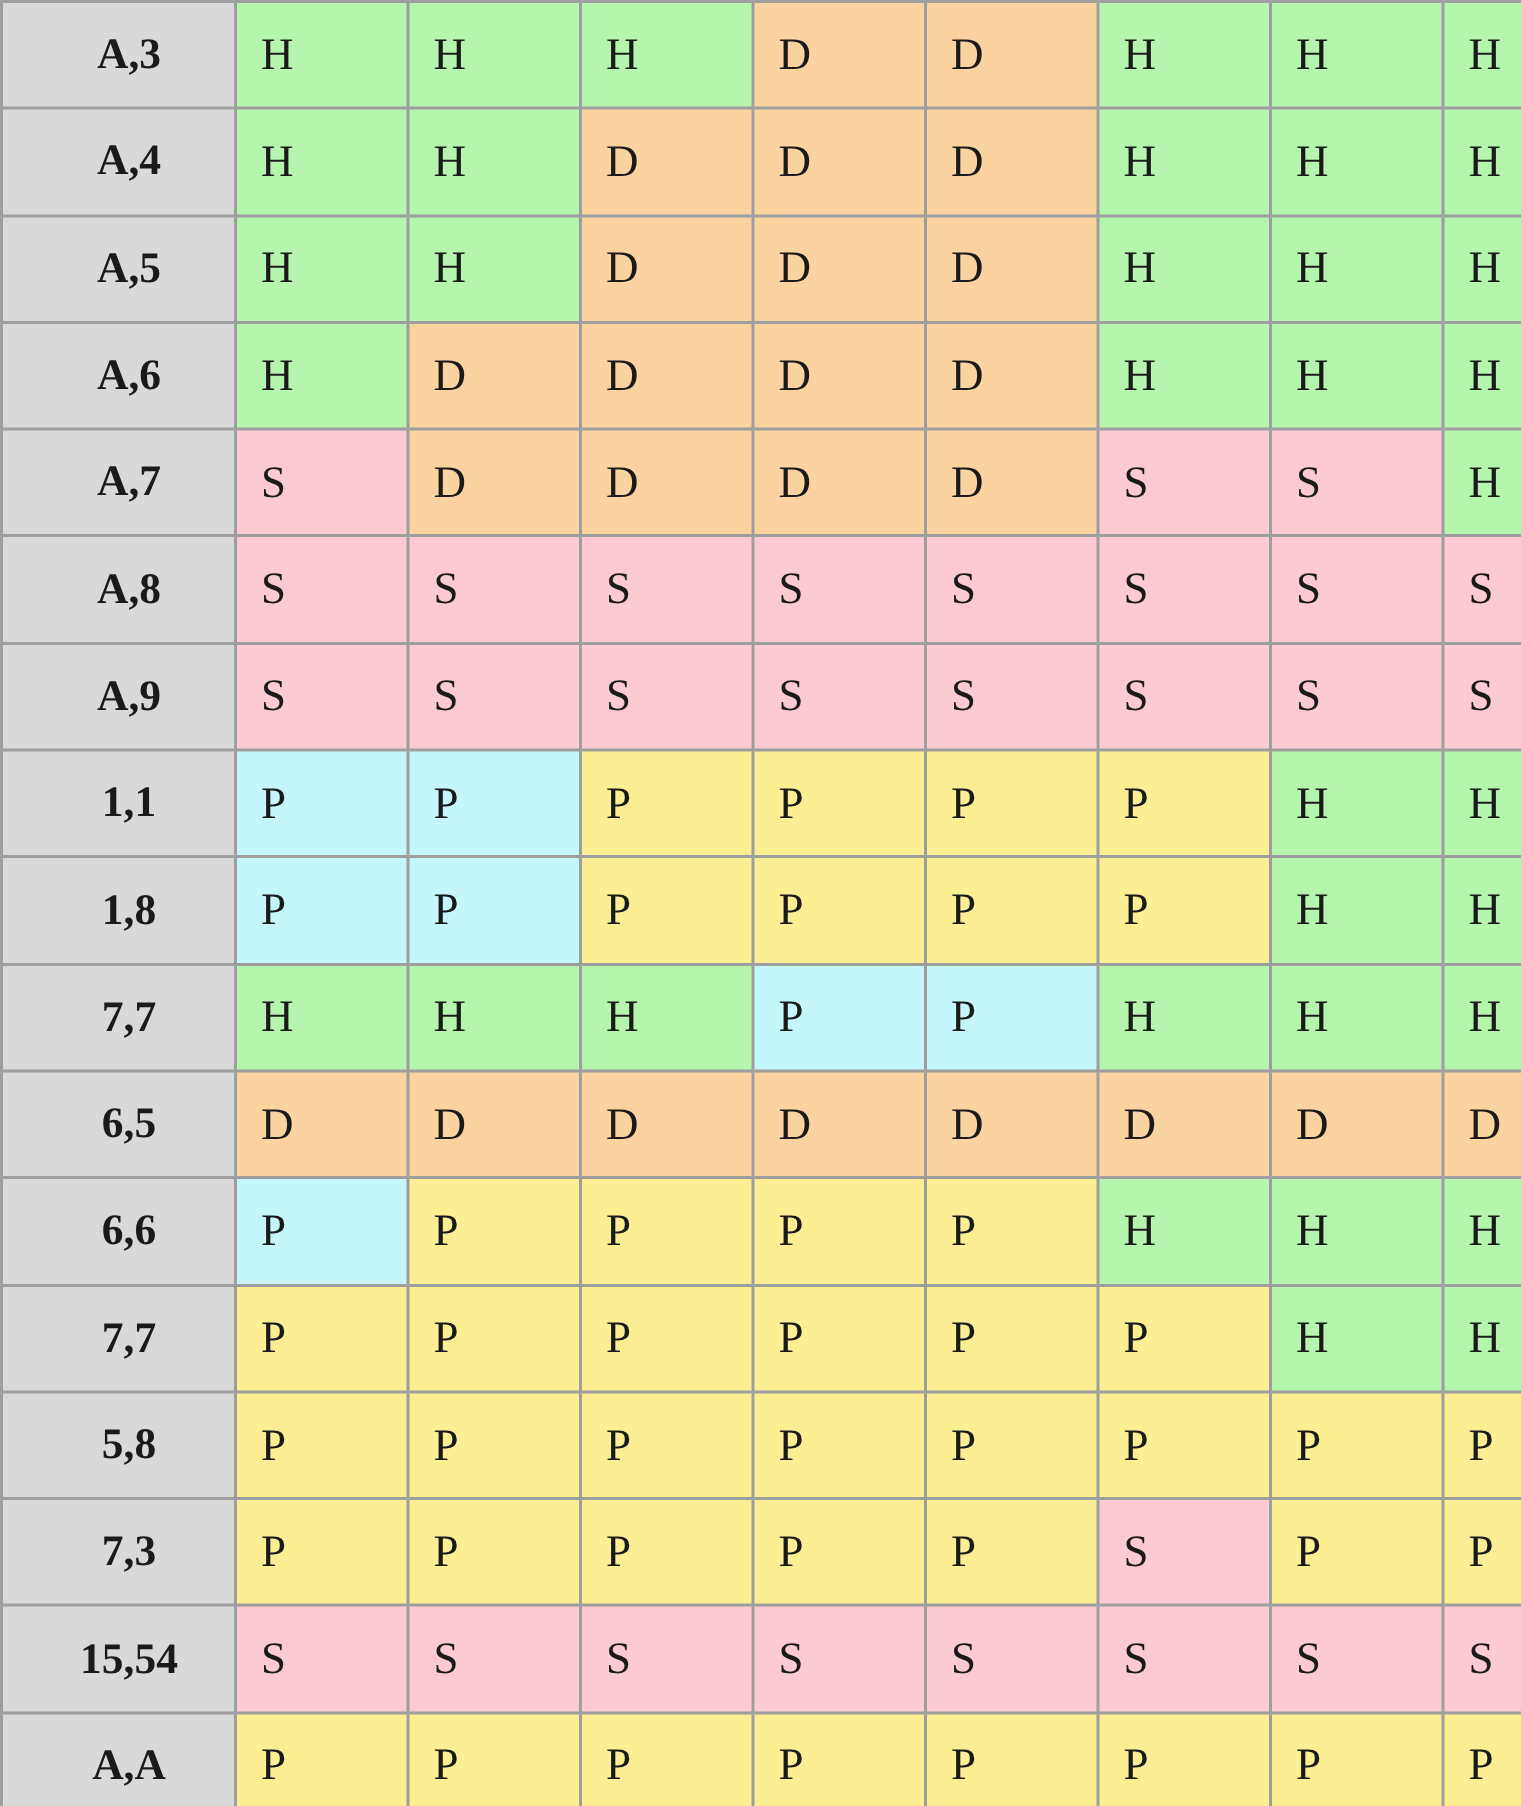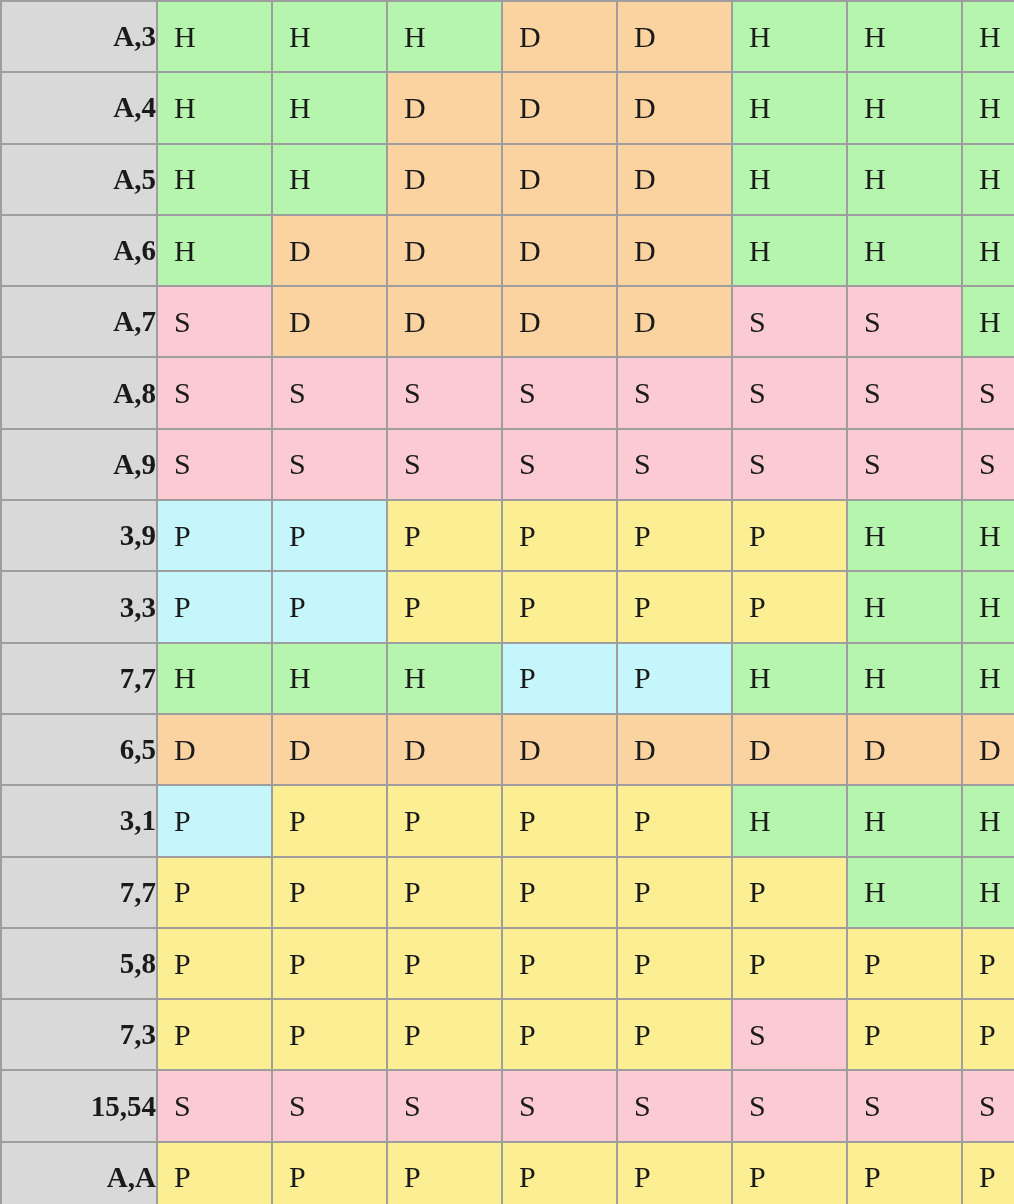--- a/index.html
+++ b/index.html
@@ -27,21 +27,21 @@
     vertical-align: middle;
     font-size: 30px;
     color: #1a1a1a;
     padding: 0;
   }
   #strategy-table td.rowhead {
     width: 140px;
     background: #d9d9d9;
     font-family: "Liberation Serif", serif;
     font-weight: bold;
-    text-align: right;
+    text-align: center;
     padding-left: 14px;
     font-size: 29px;
   }
   #strategy-table td.cell {
     width: 97px;
     text-align: left;
     padding-left: 16px;
   }
   .a-H { background: #b6f5ad; }
   .a-D { background: #fbd3a0; }
@@ -125,32 +125,32 @@
         <td class="cell a-S">S</td>
         <td class="cell a-S">S</td>
         <td class="cell a-S">S</td>
         <td class="cell a-S">S</td>
         <td class="cell a-S">S</td>
         <td class="cell a-S">S</td>
         <td class="cell a-S">S</td>
         <td class="cell a-S">S</td>
       </tr>
       <tr>
-        <td class="rowhead">3,9</td>
-        <td class="cell a-Ps">P</td>
-        <td class="cell a-Ps">P</td>
-        <td class="cell a-P">P</td>
-        <td class="cell a-P">P</td>
-        <td class="cell a-P">P</td>
-        <td class="cell a-P">P</td>
-        <td class="cell a-H">H</td>
-        <td class="cell a-H">H</td>
-      </tr>
-      <tr>
-        <td class="rowhead">3,3</td>
+        <td class="rowhead">1,1</td>
+        <td class="cell a-Ps">P</td>
+        <td class="cell a-Ps">P</td>
+        <td class="cell a-P">P</td>
+        <td class="cell a-P">P</td>
+        <td class="cell a-P">P</td>
+        <td class="cell a-P">P</td>
+        <td class="cell a-H">H</td>
+        <td class="cell a-H">H</td>
+      </tr>
+      <tr>
+        <td class="rowhead">1,8</td>
         <td class="cell a-Ps">P</td>
         <td class="cell a-Ps">P</td>
         <td class="cell a-P">P</td>
         <td class="cell a-P">P</td>
         <td class="cell a-P">P</td>
         <td class="cell a-P">P</td>
         <td class="cell a-H">H</td>
         <td class="cell a-H">H</td>
       </tr>
       <tr>
@@ -169,21 +169,21 @@
         <td class="cell a-D">D</td>
         <td class="cell a-D">D</td>
         <td class="cell a-D">D</td>
         <td class="cell a-D">D</td>
         <td class="cell a-D">D</td>
         <td class="cell a-D">D</td>
         <td class="cell a-D">D</td>
         <td class="cell a-D">D</td>
       </tr>
       <tr>
-        <td class="rowhead">3,1</td>
+        <td class="rowhead">6,6</td>
         <td class="cell a-Ps">P</td>
         <td class="cell a-P">P</td>
         <td class="cell a-P">P</td>
         <td class="cell a-P">P</td>
         <td class="cell a-P">P</td>
         <td class="cell a-H">H</td>
         <td class="cell a-H">H</td>
         <td class="cell a-H">H</td>
       </tr>
       <tr>

